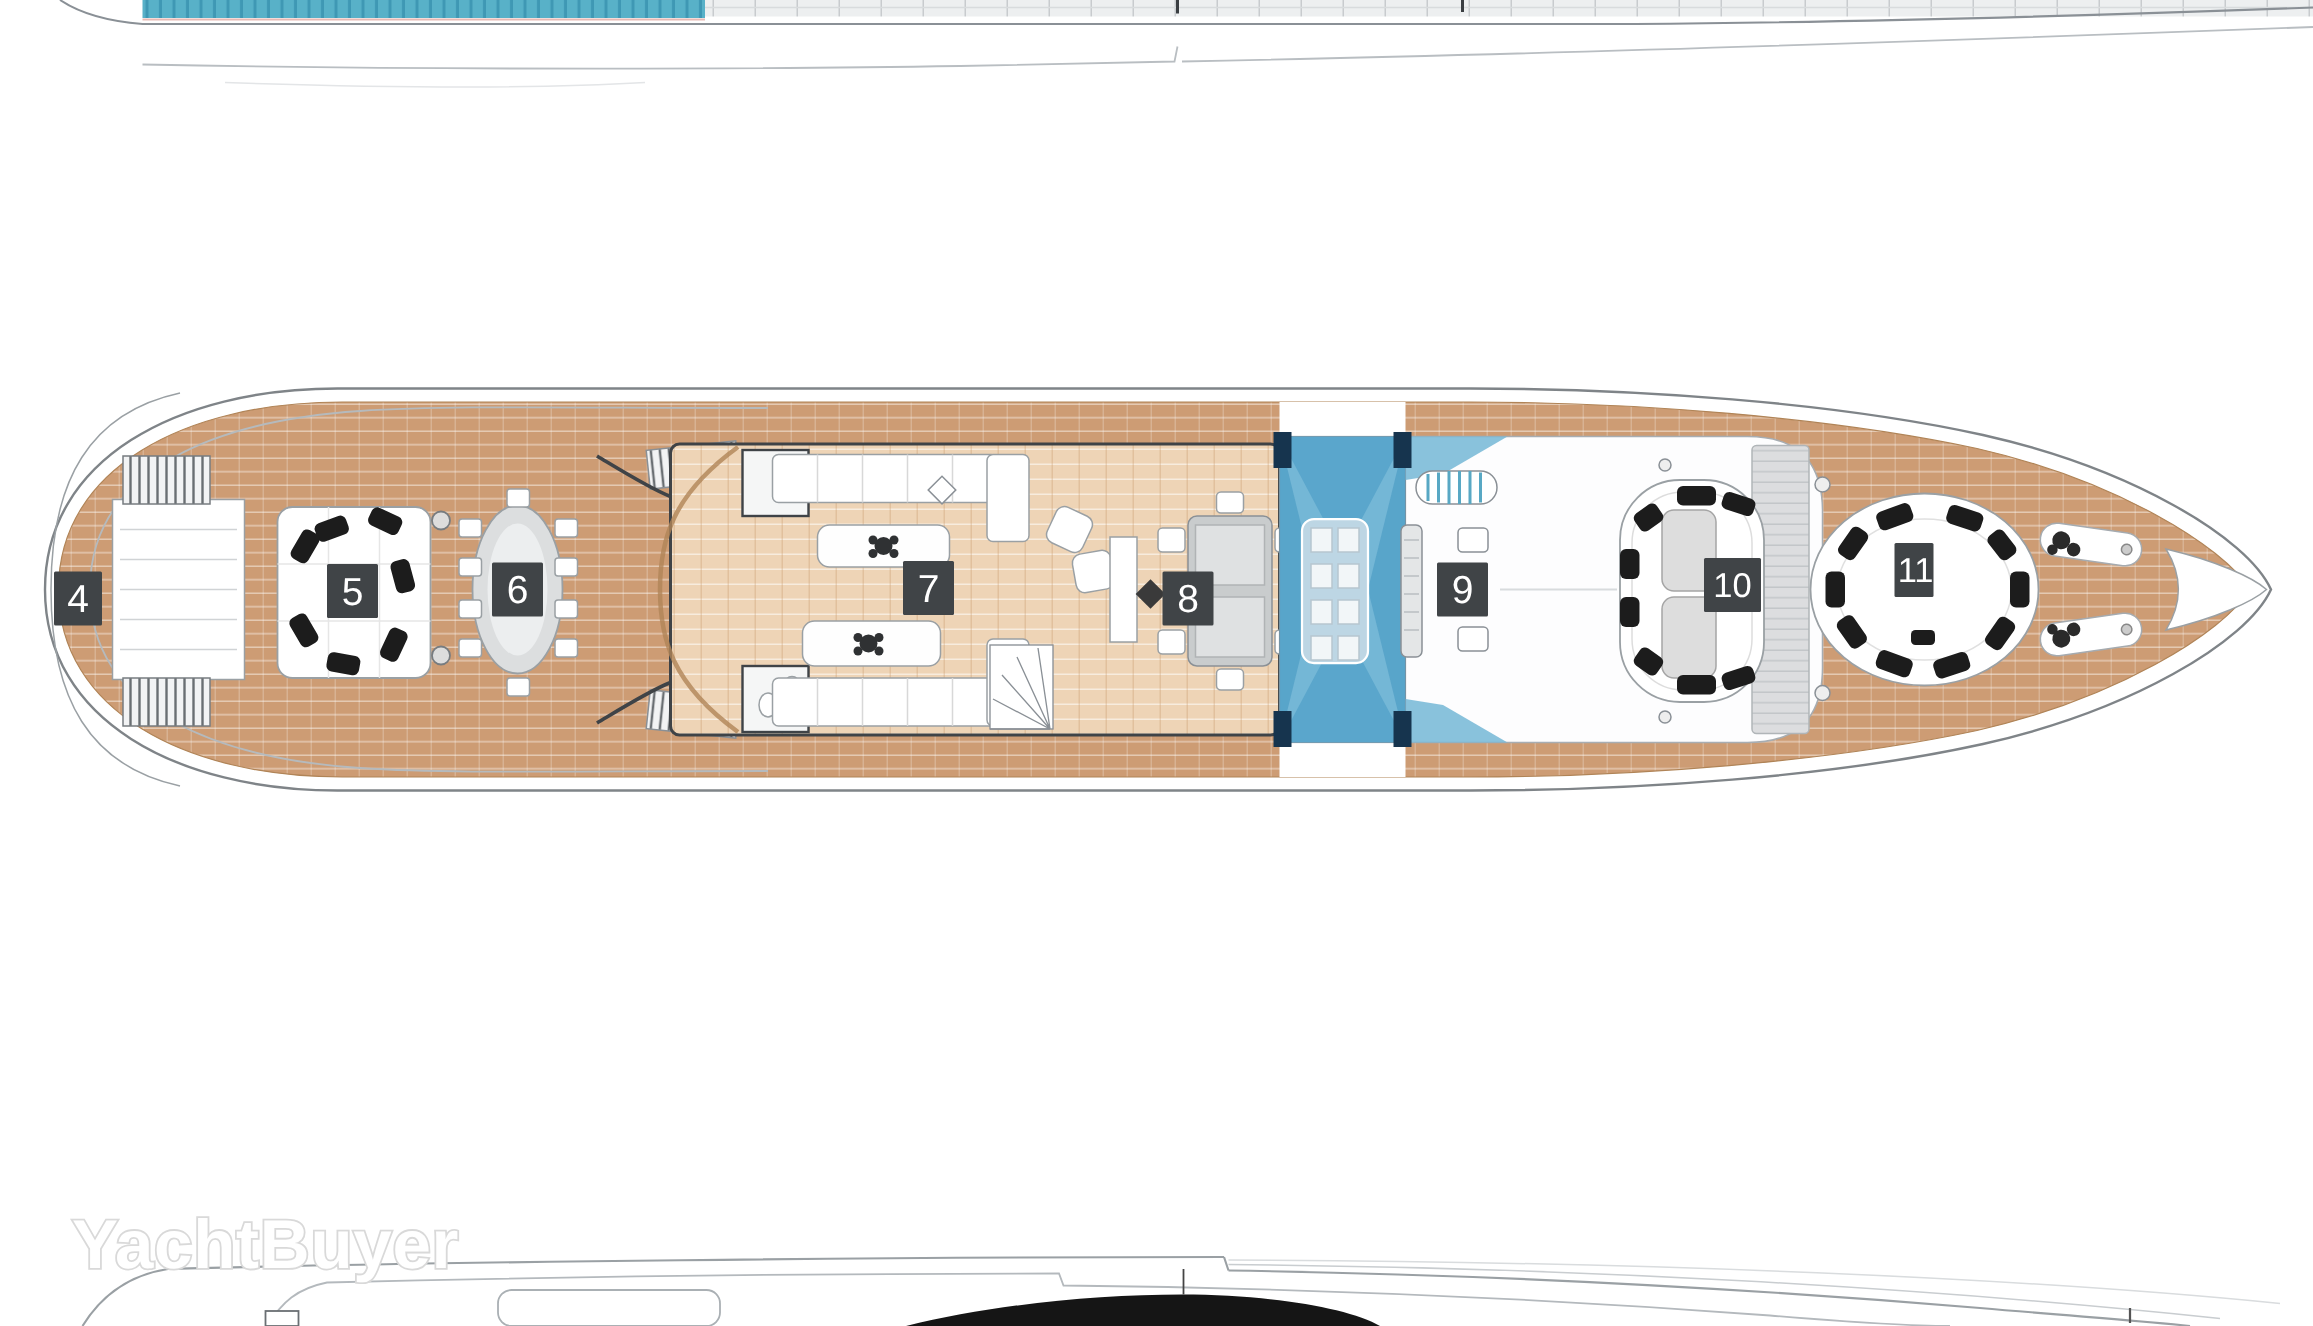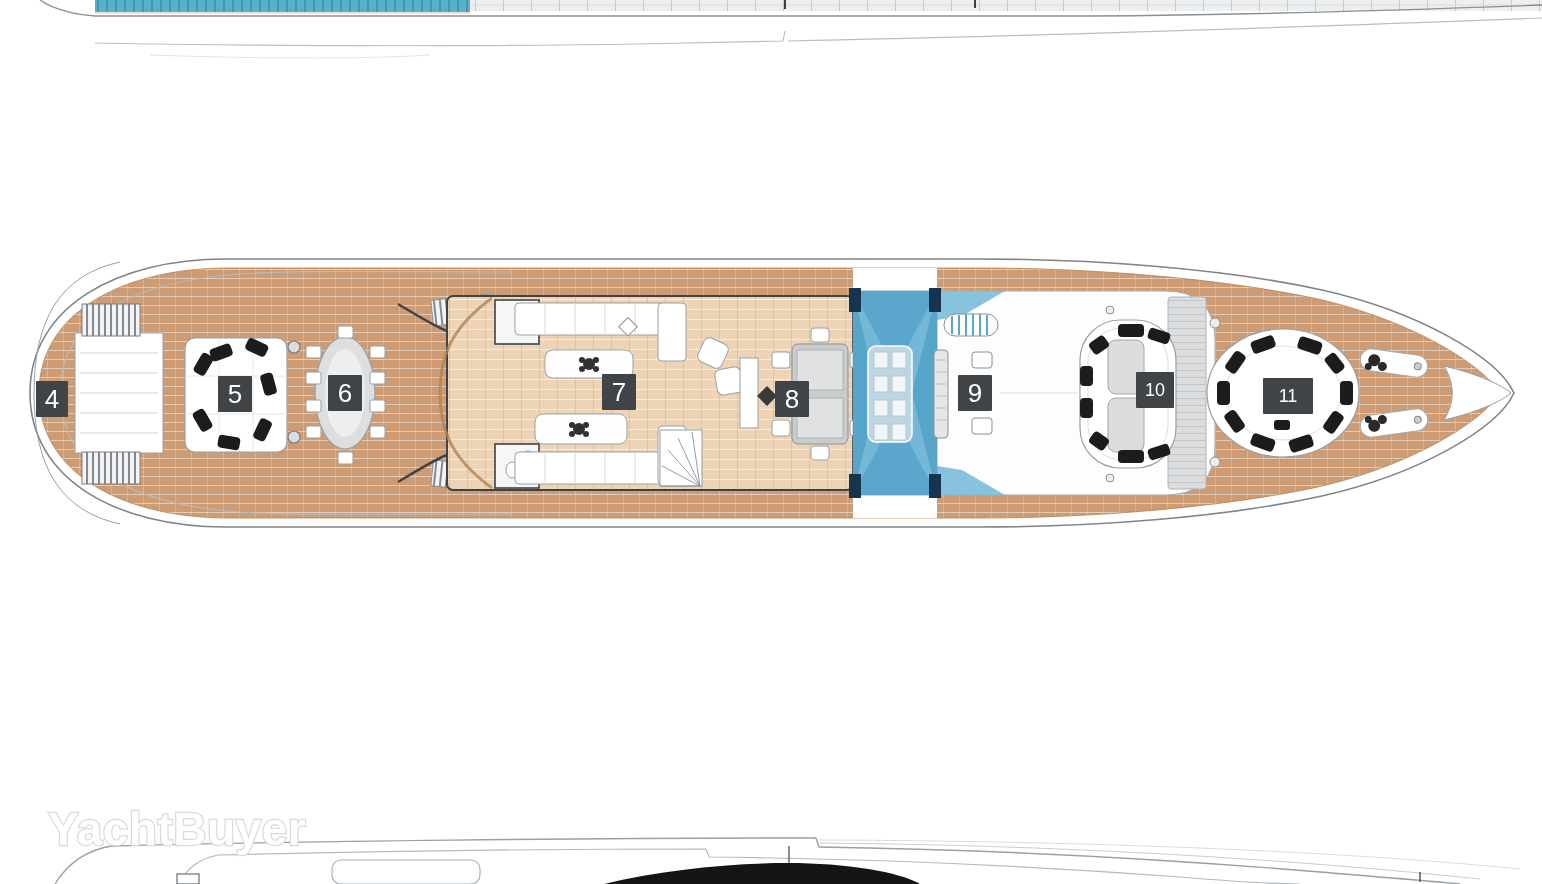--- a/index.html
+++ b/index.html
@@ -2,21 +2,21 @@
 <html style="--label-bg: #404447; --label-text: #ffffff; --teak-deck: #cd9c74; --interior-wood: #eed4b6; --glass-blue: #74b7d6; --glass-blue-dark: #4d9cc4; --glass-corner-navy: #16344e; --pool-blue: #58b1c8; --hull-outline: #8a9096; --wall-dark: #3f4347; --cushion-black: #1c1c1c; --watermark-outline: #d9d9d9;"><head>
 <meta charset="utf-8">
 <style>
   html,body{margin:0;padding:0;background:#ffffff;}
   .stage{position:relative;width:1542px;height:884px;overflow:hidden;background:#fff;
          font-family:"Liberation Sans",sans-serif;}
   .stage svg{position:absolute;left:0;top:0;}
   .marker{position:absolute;width:34px;height:36px;background:var(--label-bg,#404447);
           color:var(--label-text,#fff);font-size:26px;font-weight:400;line-height:36px;
           text-align:center;border-radius:1px;letter-spacing:0;}
-  .marker.wide{font-size:18px;}
+  .marker.wide{font-size:23px;}
 </style>
 </head>
 <body>
 
 <div class="stage">
 
 <svg width="1542" height="884" viewBox="0 0 1542 884">
   <defs>
     <pattern id="teak" width="16" height="9" patternUnits="userSpaceOnUse">
       <rect width="16" height="9" fill="#cd9c74"></rect>
@@ -291,15 +291,15 @@
   <text x="48" y="845" font-size="46" font-weight="700" font-family="Liberation Sans, sans-serif" fill="#ffffff" stroke="#d9d9d9" stroke-width="2.4" paint-order="stroke" letter-spacing="0.5">YachtBuyer</text>
 </svg>
 
 <div class="marker" style="left:36px;top:381px;width:32px;">4</div>
 <div class="marker" style="left:218px;top:376px;">5</div>
 <div class="marker" style="left:328px;top:375px;">6</div>
 <div class="marker" style="left:602px;top:374px;">7</div>
 <div class="marker" style="left:775px;top:381px;">8</div>
 <div class="marker" style="left:958px;top:375px;">9</div>
 <div class="marker wide" style="left:1136px;top:372px;width:38px;">10</div>
-<div class="marker wide" style="left:1263px;top:378px;width:50px;">11</div>
+<div class="marker wide" style="left:1263px;top:362px;width:26px;text-align:right;">11</div>
 
 </div>
 
 </body></html>

